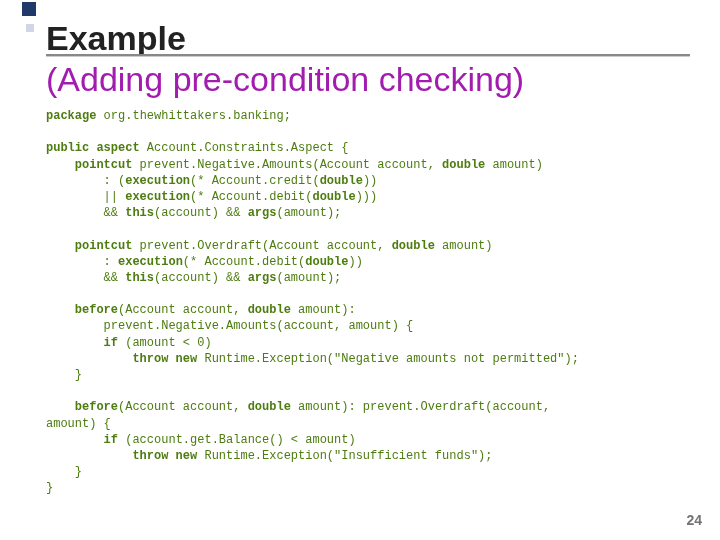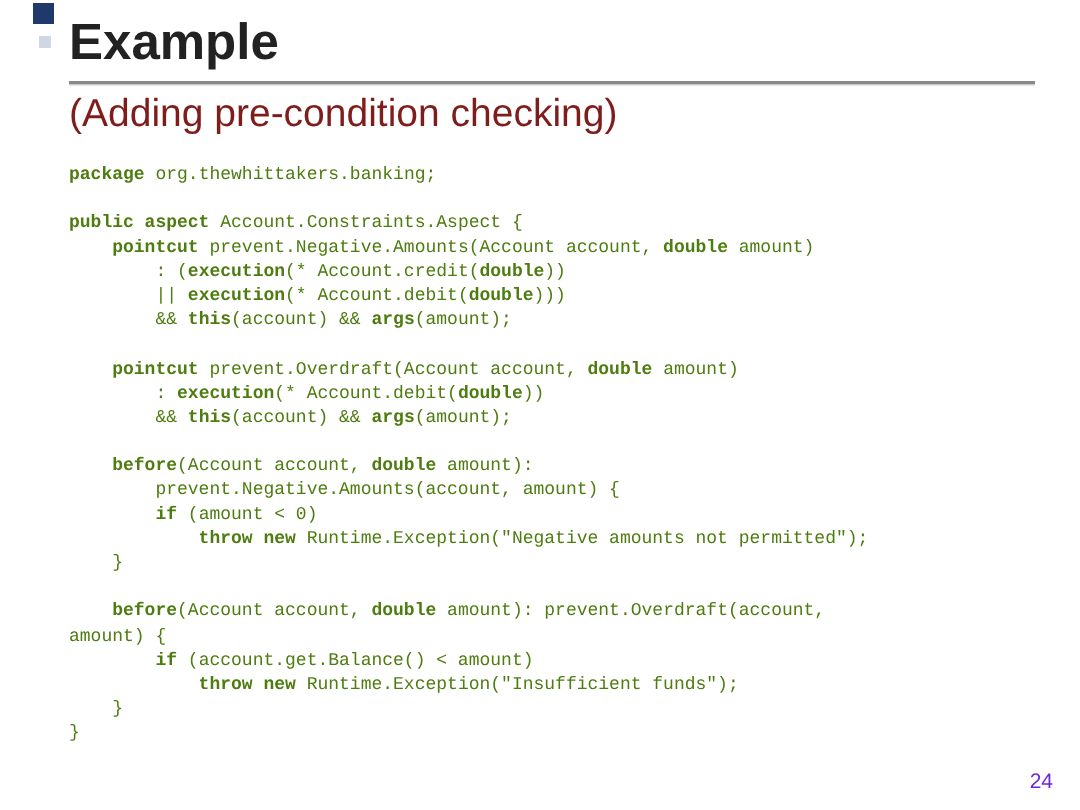--- a/index.html
+++ b/index.html
@@ -36,21 +36,21 @@
     position: absolute;
     left: 4px;
     top: 24px;
     width: 8px;
     height: 8px;
     background: #cfd6e6;
   }
   .title-wrap {
     position: absolute;
     left: 46px;
-    top: 10px;
+    top: 20px;
     right: 30px;
   }
   .title {
     font-size: 34px;
     color: #222;
     line-height: 1.1;
     margin: 0;
   }
   .title-underline {
     position: absolute;
@@ -70,42 +70,42 @@
     content: "";
     position: absolute;
     left: 0; right: 0; top: 2px;
     height: 1px;
     background: #ccc;
   }
   .subtitle {
     position: absolute;
     left: 46px;
     top: 60px;
-    font-size: 26px;
-    color: #7f1d1d;
+    font-size: 34px;
+    color: #a21caf;
   }
   .code-block {
     position: absolute;
     left: 46px;
     right: 30px;
     top: 108px;
     font-family: "Courier New", Courier, monospace;
     font-size: 12px;
     line-height: 1.35;
     white-space: pre;
     color: #4d7c0f;
   }
   .code-block b { font-weight: bold; }
   .page-num {
     position: absolute;
     right: 18px;
     bottom: 12px;
     font-size: 14px;
-    font-weight: normal;
-    color: #6d28d9;
+    font-weight: bold;
+    color: #737373;
   }
 </style>
 </head>
 <body>
 
 <div class="slide">
 
   <div class="deco-rail">
     <div class="square-big"></div>
     <div class="square-small"></div>

